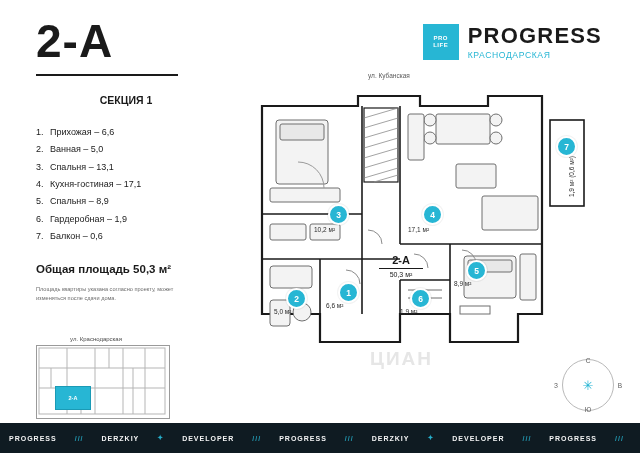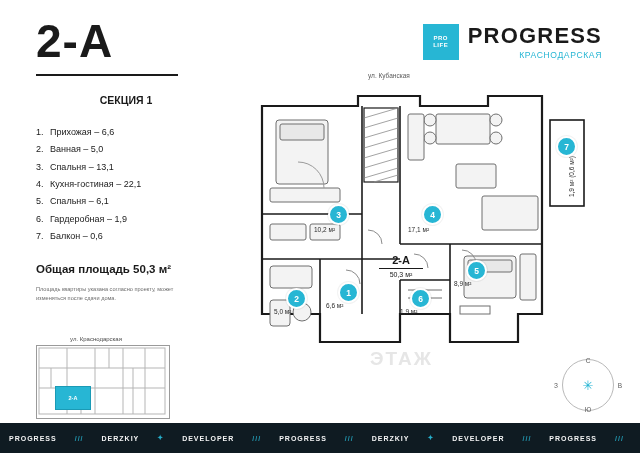--- a/index.html
+++ b/index.html
@@ -57,21 +57,21 @@
 
   
   .logo { position:absolute; right:38px; top:24px; display:flex; align-items:center; }
   .logo-mark {
     width:36px; height:36px; background:#27b6d4; color:#ffffff;
     display:flex; flex-direction:column; align-items:center; justify-content:center;
     font-size:6px; font-weight:700; line-height:1.25; letter-spacing:.5px;
     margin-right:9px;
   }
   .logo-name { font-size:22px; font-weight:700; letter-spacing:1.2px; line-height:1; }
-  .logo-sub { font-size:8.6px; color:#27b6d4; letter-spacing:.6px; margin-top:3px;text-align:right; }
+  .logo-sub { font-size:8.6px; color:#27b6d4; letter-spacing:.6px; margin-top:3px; }
 
   
   .plan { position:absolute; left:250px; top:84px; width:352px; height:290px; }
   .street-top {
     position:absolute; left:118px; top:-12px; font-size:6.5px; color:#5a5a5a;
   }
   .plan-svg { position:absolute; left:0; top:0; }
 
   .badge {
     position:absolute; width:17px; height:17px; border-radius:50%;
@@ -134,25 +134,25 @@
       <div class="list-row">
         <span class="list-num">2.</span>
         <span class="list-txt">Ванная – 5,0</span>
       </div>
       <div class="list-row">
         <span class="list-num">3.</span>
         <span class="list-txt">Спальня – 13,1</span>
       </div>
       <div class="list-row">
         <span class="list-num">4.</span>
-        <span class="list-txt">Кухня-гостиная – 22,1</span>
+        <span class="list-txt">Кухня-гостиная – 17,1</span>
       </div>
       <div class="list-row">
         <span class="list-num">5.</span>
-        <span class="list-txt">Спальня – 6,1</span>
+        <span class="list-txt">Спальня – 8,9</span>
       </div>
       <div class="list-row">
         <span class="list-num">6.</span>
         <span class="list-txt">Гардеробная – 1,9</span>
       </div>
       <div class="list-row">
         <span class="list-num">7.</span>
         <span class="list-txt">Балкон – 0,6</span>
       </div>
     </div>
@@ -306,21 +306,21 @@
     <div class="badge" style="left:306px; top:52px;">7</div>
     <div class="area-lbl" style="left:318px; top:72px; writing-mode:vertical-rl; transform:rotate(180deg);">1,9 м² (0,6 м²)</div>
 
     <div class="apt-name" style="left:116px; top:170px; width:70px;">
       <div>2-А</div>
       <div class="rule"></div>
       <div class="sub">50,3 м²</div>
     </div>
   </div>
 
-  <div class="watermark">ЭТАЖ</div>
+  <div class="watermark">ЦИАН</div>
 
   <div class="compass">
     <div class="ring"></div>
     <div class="star">✳</div>
     <div class="dir c-n">С</div>
     <div class="dir c-s">Ю</div>
     <div class="dir c-w">З</div>
     <div class="dir c-e">В</div>
   </div>
 

